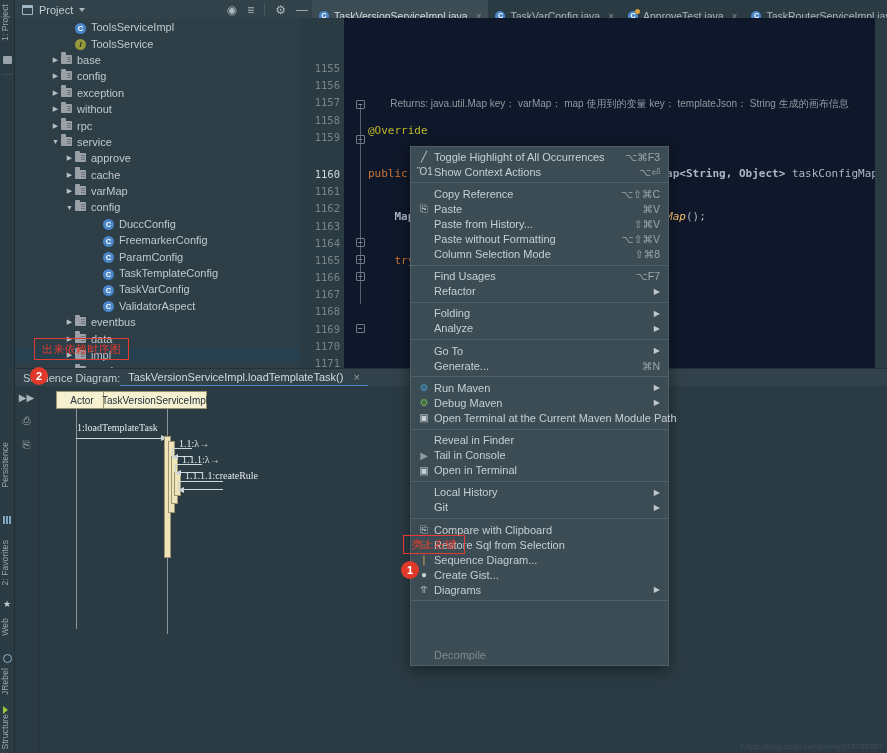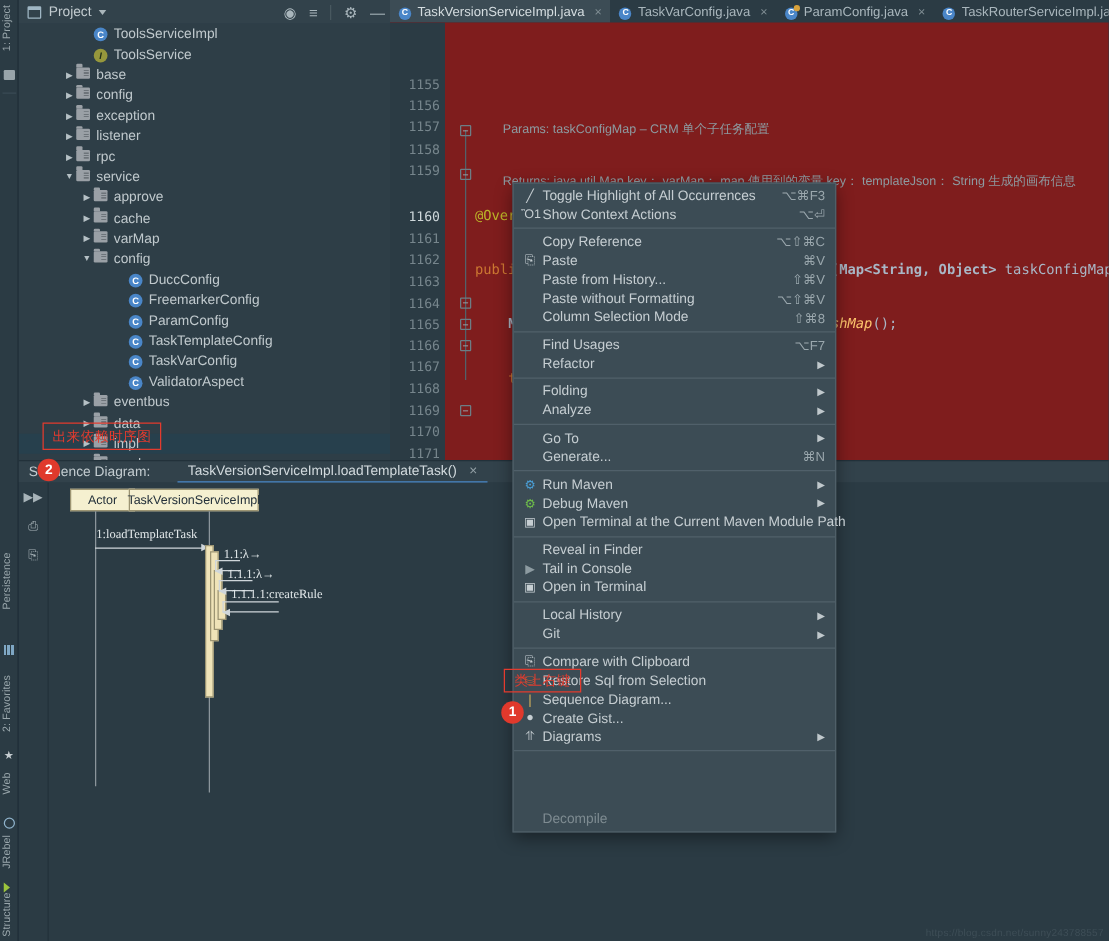--- a/index.html
+++ b/index.html
@@ -140,21 +140,21 @@
   .seq-header {
     position: absolute; left: 15px; top: 368px;
     width: 872px; height: 18px;
     background: #32424b;
     border-top: 1px solid #22313a;
     display: flex; align-items: center;
     font-size: 11px; color: #c3ccd0;
     padding-left: 8px;
   }
   .seq-tab {
-    margin-left: 22px; padding: 0 8px; height: 18px;
+    padding: 0 8px; height: 18px;
     display:flex; align-items:center;
     border-bottom: 2px solid #4a88c7;
     color: #d2dade;
   }
   .seq-tab .tclose { margin-left: 10px; font-size: 11px; color:#93a0a6; }
 
   .seq-body {
     position: absolute; left: 15px; top: 386px;
     width: 872px; height: 367px;
     background: #2b3b44;
@@ -193,41 +193,41 @@
                font-family:"Liberation Serif", serif; }
 
   
   .tabbar {
     position: absolute; left: 312px; top: 0;
     width: 575px; height: 18px;
     background: #2b3b44; display: flex; align-items: stretch;
     overflow: hidden;
   }
   .etab {
-    display:flex; align-items:flex-end; gap:5px;
+    display:flex; align-items:center; gap:5px;
     padding: 16px 7px; font-size: 10.5px; color:#a9b6bc;
     white-space:nowrap; border-right: 1px solid #263views;
   }
   .etab.active { background: #3c4c55; color:#d5dde0; }
   .etab .xclose { color:#7f8d93; font-size:10px; margin-left:3px; }
   .tabico {
     width:10px; height:10px; border-radius:50%;
     background:#4a86c8; color:#fff; font-size:7px; line-height:10px;
     text-align:center; font-weight:bold; display:inline-block;
     position: relative; flex:0 0 10px;
   }
   .tabico.test:after {
     content:""; position:absolute; right:-2px; top:-2px;
     width:5px; height:5px; border-radius:50%; background:#d9a23b;
   }
 
   .editor {
-    position: absolute; left: 312px; top: 18px;
+    position: absolute; left: 300px; top: 18px;
     width: 575px; height: 350px;
-    background: #7f1d1d;
+    background: #0f172a;
     overflow: hidden;
     font-family: "DejaVu Sans Mono", monospace;
     font-size: 11px;
   }
   .gutter {
     position:absolute; left:0; top:0; width: 44px; height: 350px;
     background:#2b3b44; color:#76858c;
     text-align:right; padding-right:4px;
     font-family:"DejaVu Sans Mono", monospace; font-size:10.5px;
   }
@@ -356,21 +356,21 @@
         <span class="tlabel">config</span>
       </div>
       <div class="trow" style="padding-left: 36px;">
         <span class="tarrow">▶</span>
         <span class="ticon"><span class="folder"></span></span>
         <span class="tlabel">exception</span>
       </div>
       <div class="trow" style="padding-left: 36px;">
         <span class="tarrow">▶</span>
         <span class="ticon"><span class="folder"></span></span>
-        <span class="tlabel">listener</span>
+        <span class="tlabel">without</span>
       </div>
       <div class="trow" style="padding-left: 36px;">
         <span class="tarrow">▶</span>
         <span class="ticon"><span class="folder"></span></span>
         <span class="tlabel">rpc</span>
       </div>
       <div class="trow" style="padding-left: 36px;">
         <span class="tarrow open">▼</span>
         <span class="ticon"><span class="folder"></span></span>
         <span class="tlabel">service</span>
@@ -511,21 +511,21 @@
         <span>TaskVersionServiceImpl.java</span>
         <span class="xclose">×</span>
       </div>
       <div class="etab">
         <span class="tabico">C</span>
         <span>TaskVarConfig.java</span>
         <span class="xclose">×</span>
       </div>
       <div class="etab">
         <span class="tabico test">C</span>
-        <span>ParamConfig.java</span>
+        <span>ApproveTest.java</span>
         <span class="xclose">×</span>
       </div>
       <div class="etab">
         <span class="tabico">C</span>
         <span>TaskRouterServiceImpl.java</span>
       </div>
     </div>
 
   <div class="editor">
     <div class="gutter" id="gutter">
@@ -556,23 +556,20 @@
       <div class="fold-mark" style="top:117px;">−</div>
       <div class="fold-mark" style="top:220px;">−</div>
       <div class="fold-mark" style="top:237px;">−</div>
       <div class="fold-mark" style="top:254px;">−</div>
       <div class="fold-mark" style="top:306px;">−</div>
     </div>
 
     <div class="code">
       <div class="cl" style="height:10px;line-height:10px;"></div>
       <div class="cl doc" style="font-family:'Liberation Sans',sans-serif;font-size:10px;height:16px;line-height:16px;">
-        <span>Params: taskConfigMap – CRM 单个子任务配置</span>
-      </div>
-      <div class="cl doc" style="font-family:'Liberation Sans',sans-serif;font-size:10px;height:16px;line-height:16px;">
         <span>Returns: java.util.Map key： varMap： map 使用到的变量 key： templateJson： String 生成的画布信息</span>
       </div>
       <div class="cl"><span class="an">@Override</span></div>
       <div class="cl"><span class="k">public </span><span class="ty">Map&lt;</span><span class="ty">String, Object&gt; </span><span class="m">loadTemplateTask</span><span class="p">(</span><span class="ty">Map&lt;String, Object&gt; </span><span class="p">taskConfigMap</span></div>
       <div class="cl">    <span class="ty">Map&lt;String, Object&gt; </span><span class="p">result = </span><span class="ty">Maps</span><span class="p">.</span><span class="mi">newHashMap</span><span class="p">();</span></div>
       <div class="cl">    <span class="k">try</span> <span style="background:#3a5d3a;color:#dfe6e0;">{</span></div>
       <div class="cl">        <span class="cm">//获取定义的变量</span></div>
       
       
       

